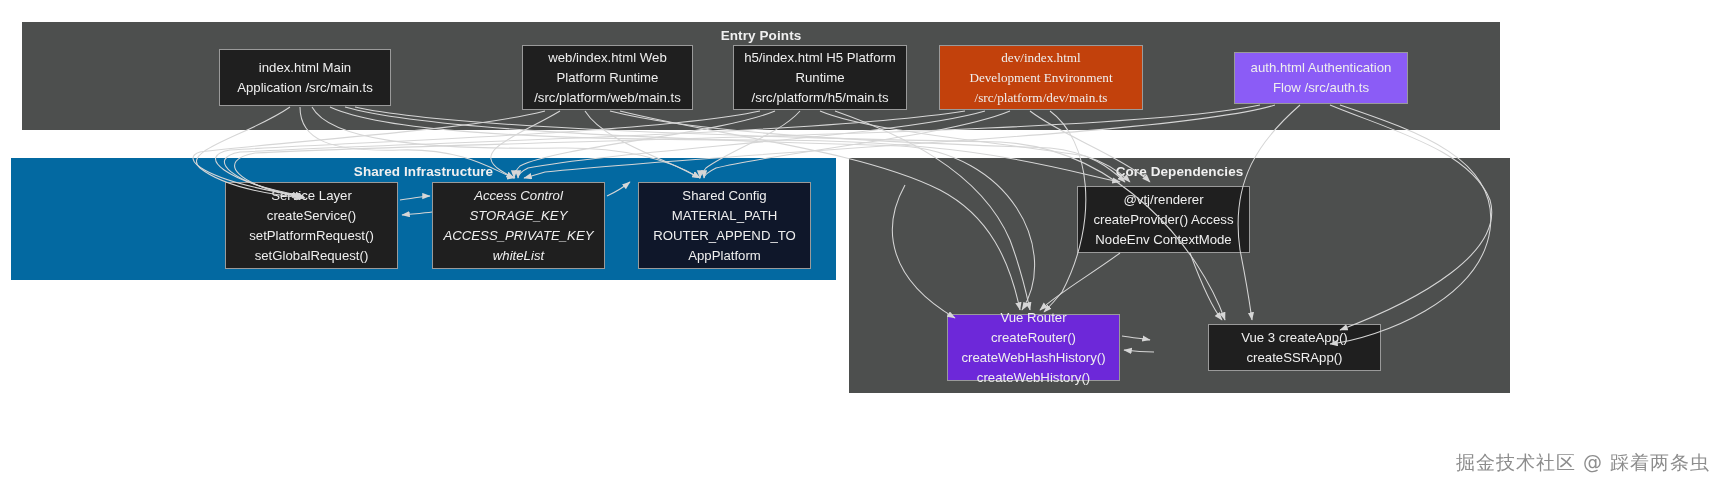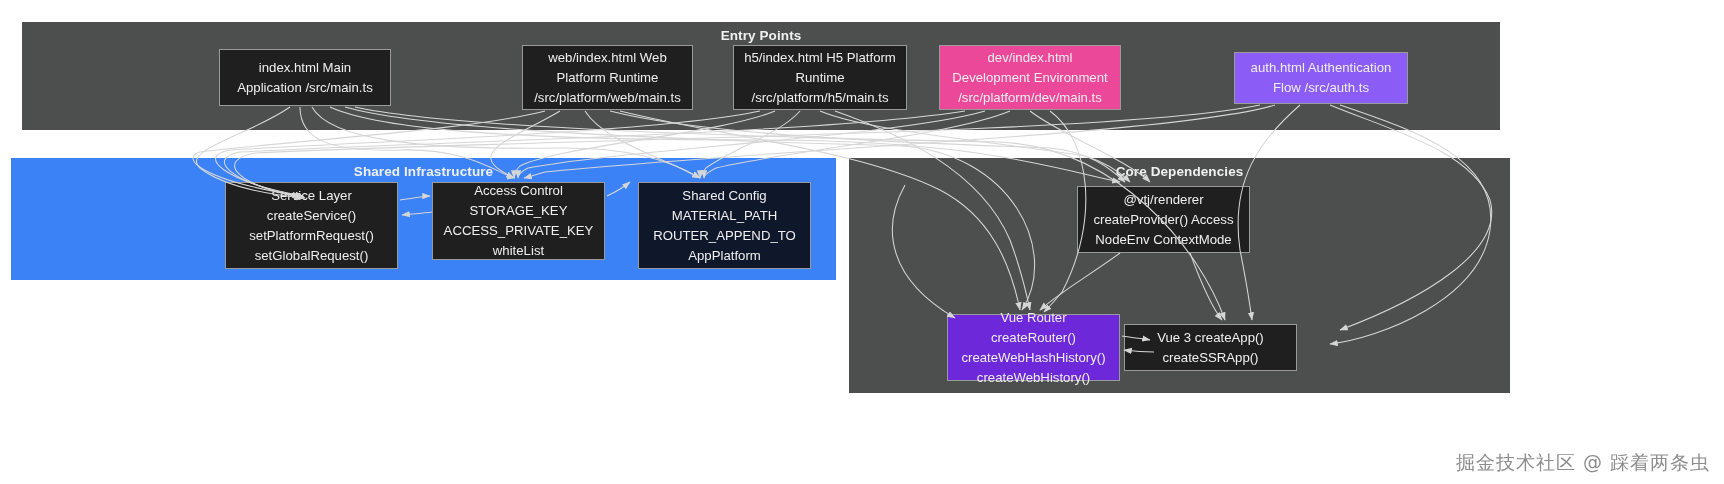--- a/index.html
+++ b/index.html
@@ -23,21 +23,21 @@
 </style>
 </head>
 <body>
 
 <div id="canvas">
 
   <div id="clusters">
       <div class="cluster" style="left: 22px; top: 22px; width: 1478px; height: 108px; background: rgb(77, 79, 78);">
         <div class="cluster-title">Entry Points</div>
       </div>
-      <div class="cluster" style="left: 11px; top: 158px; width: 825px; height: 122px; background: #3b82f6;">
+      <div class="cluster" style="left: 11px; top: 158px; width: 825px; height: 122px; background: #0369a1;">
         <div class="cluster-title">Shared Infrastructure</div>
       </div>
       <div class="cluster" style="left: 849px; top: 158px; width: 661px; height: 235px; background: rgb(77, 79, 78);">
         <div class="cluster-title">Core Dependencies</div>
       </div>
     </div>
 
   <svg class="edges" viewBox="0 0 1724 484">
     <defs>
       <marker id="ah" markerWidth="9" markerHeight="9" refX="7.4" refY="3" orient="auto">
@@ -100,36 +100,36 @@
       <div class="node" style="left: 522px; top: 45px; width: 171px; height: 65px; background: rgb(31, 31, 31); border-color: rgb(154, 154, 154);">
         <div class="node-label">web/index.html Web
 Platform Runtime
 /src/platform/web/main.ts</div>
       </div>
       <div class="node" style="left: 733px; top: 45px; width: 174px; height: 65px; background: rgb(31, 31, 31); border-color: rgb(154, 154, 154);">
         <div class="node-label">h5/index.html H5 Platform
 Runtime
 /src/platform/h5/main.ts</div>
       </div>
-      <div class="node" style="left: 939px; top: 45px; width: 182px; height: 65px; background: #ec4899; border-color: rgb(154, 154, 154);">
+      <div class="node" style="left: 939px; top: 45px; width: 204px; height: 65px; background: #c2410c; border-color: rgb(154, 154, 154); font-family: Liberation Serif, serif;">
         <div class="node-label">dev/index.html
 Development Environment
 /src/platform/dev/main.ts</div>
       </div>
       <div class="node" style="left: 1234px; top: 52px; width: 174px; height: 52px; background: #8b5cf6; border-color: rgb(154, 154, 154);">
         <div class="node-label">auth.html Authentication
 Flow /src/auth.ts</div>
       </div>
       <div class="node" style="left: 225px; top: 182px; width: 173px; height: 87px; background: rgb(31, 31, 31); border-color: rgb(154, 154, 154);">
         <div class="node-label">Service Layer
 createService()
 setPlatformRequest()
 setGlobalRequest()</div>
       </div>
-      <div class="node" style="left: 432px; top: 182px; width: 173px; height: 78px; background: rgb(31, 31, 31); border-color: rgb(154, 154, 154);">
+      <div class="node" style="left: 432px; top: 182px; width: 173px; height: 87px; background: rgb(31, 31, 31); border-color: rgb(154, 154, 154); font-style: italic;">
         <div class="node-label">Access Control
 STORAGE_KEY
 ACCESS_PRIVATE_KEY
 whiteList</div>
       </div>
       <div class="node" style="left: 638px; top: 182px; width: 173px; height: 87px; background: #0f172a; border-color: rgb(154, 154, 154);">
         <div class="node-label">Shared Config
 MATERIAL_PATH
 ROUTER_APPEND_TO
 AppPlatform</div>
@@ -137,20 +137,20 @@
       <div class="node" style="left: 1077px; top: 186px; width: 173px; height: 67px; background: rgb(31, 31, 31); border-color: rgb(154, 154, 154);">
         <div class="node-label">@vtj/renderer
 createProvider() Access
 NodeEnv ContextMode</div>
       </div>
       <div class="node" style="left: 947px; top: 314px; width: 173px; height: 67px; background: #6d28d9; border-color: rgb(154, 154, 154);">
         <div class="node-label">Vue Router createRouter()
 createWebHashHistory()
 createWebHistory()</div>
       </div>
-      <div class="node" style="left: 1124px; top: 324px; width: 173px; height: 47px; background: rgb(31, 31, 31); border-color: rgb(154, 154, 154);">
+      <div class="node" style="left: 1208px; top: 324px; width: 173px; height: 47px; background: rgb(31, 31, 31); border-color: rgb(154, 154, 154);">
         <div class="node-label">Vue 3 createApp()
 createSSRApp()</div>
       </div>
     </div>
 
   <div class="watermark">掘金技术社区 @ 踩着两条虫</div>
 </div>
 
 </body></html>

